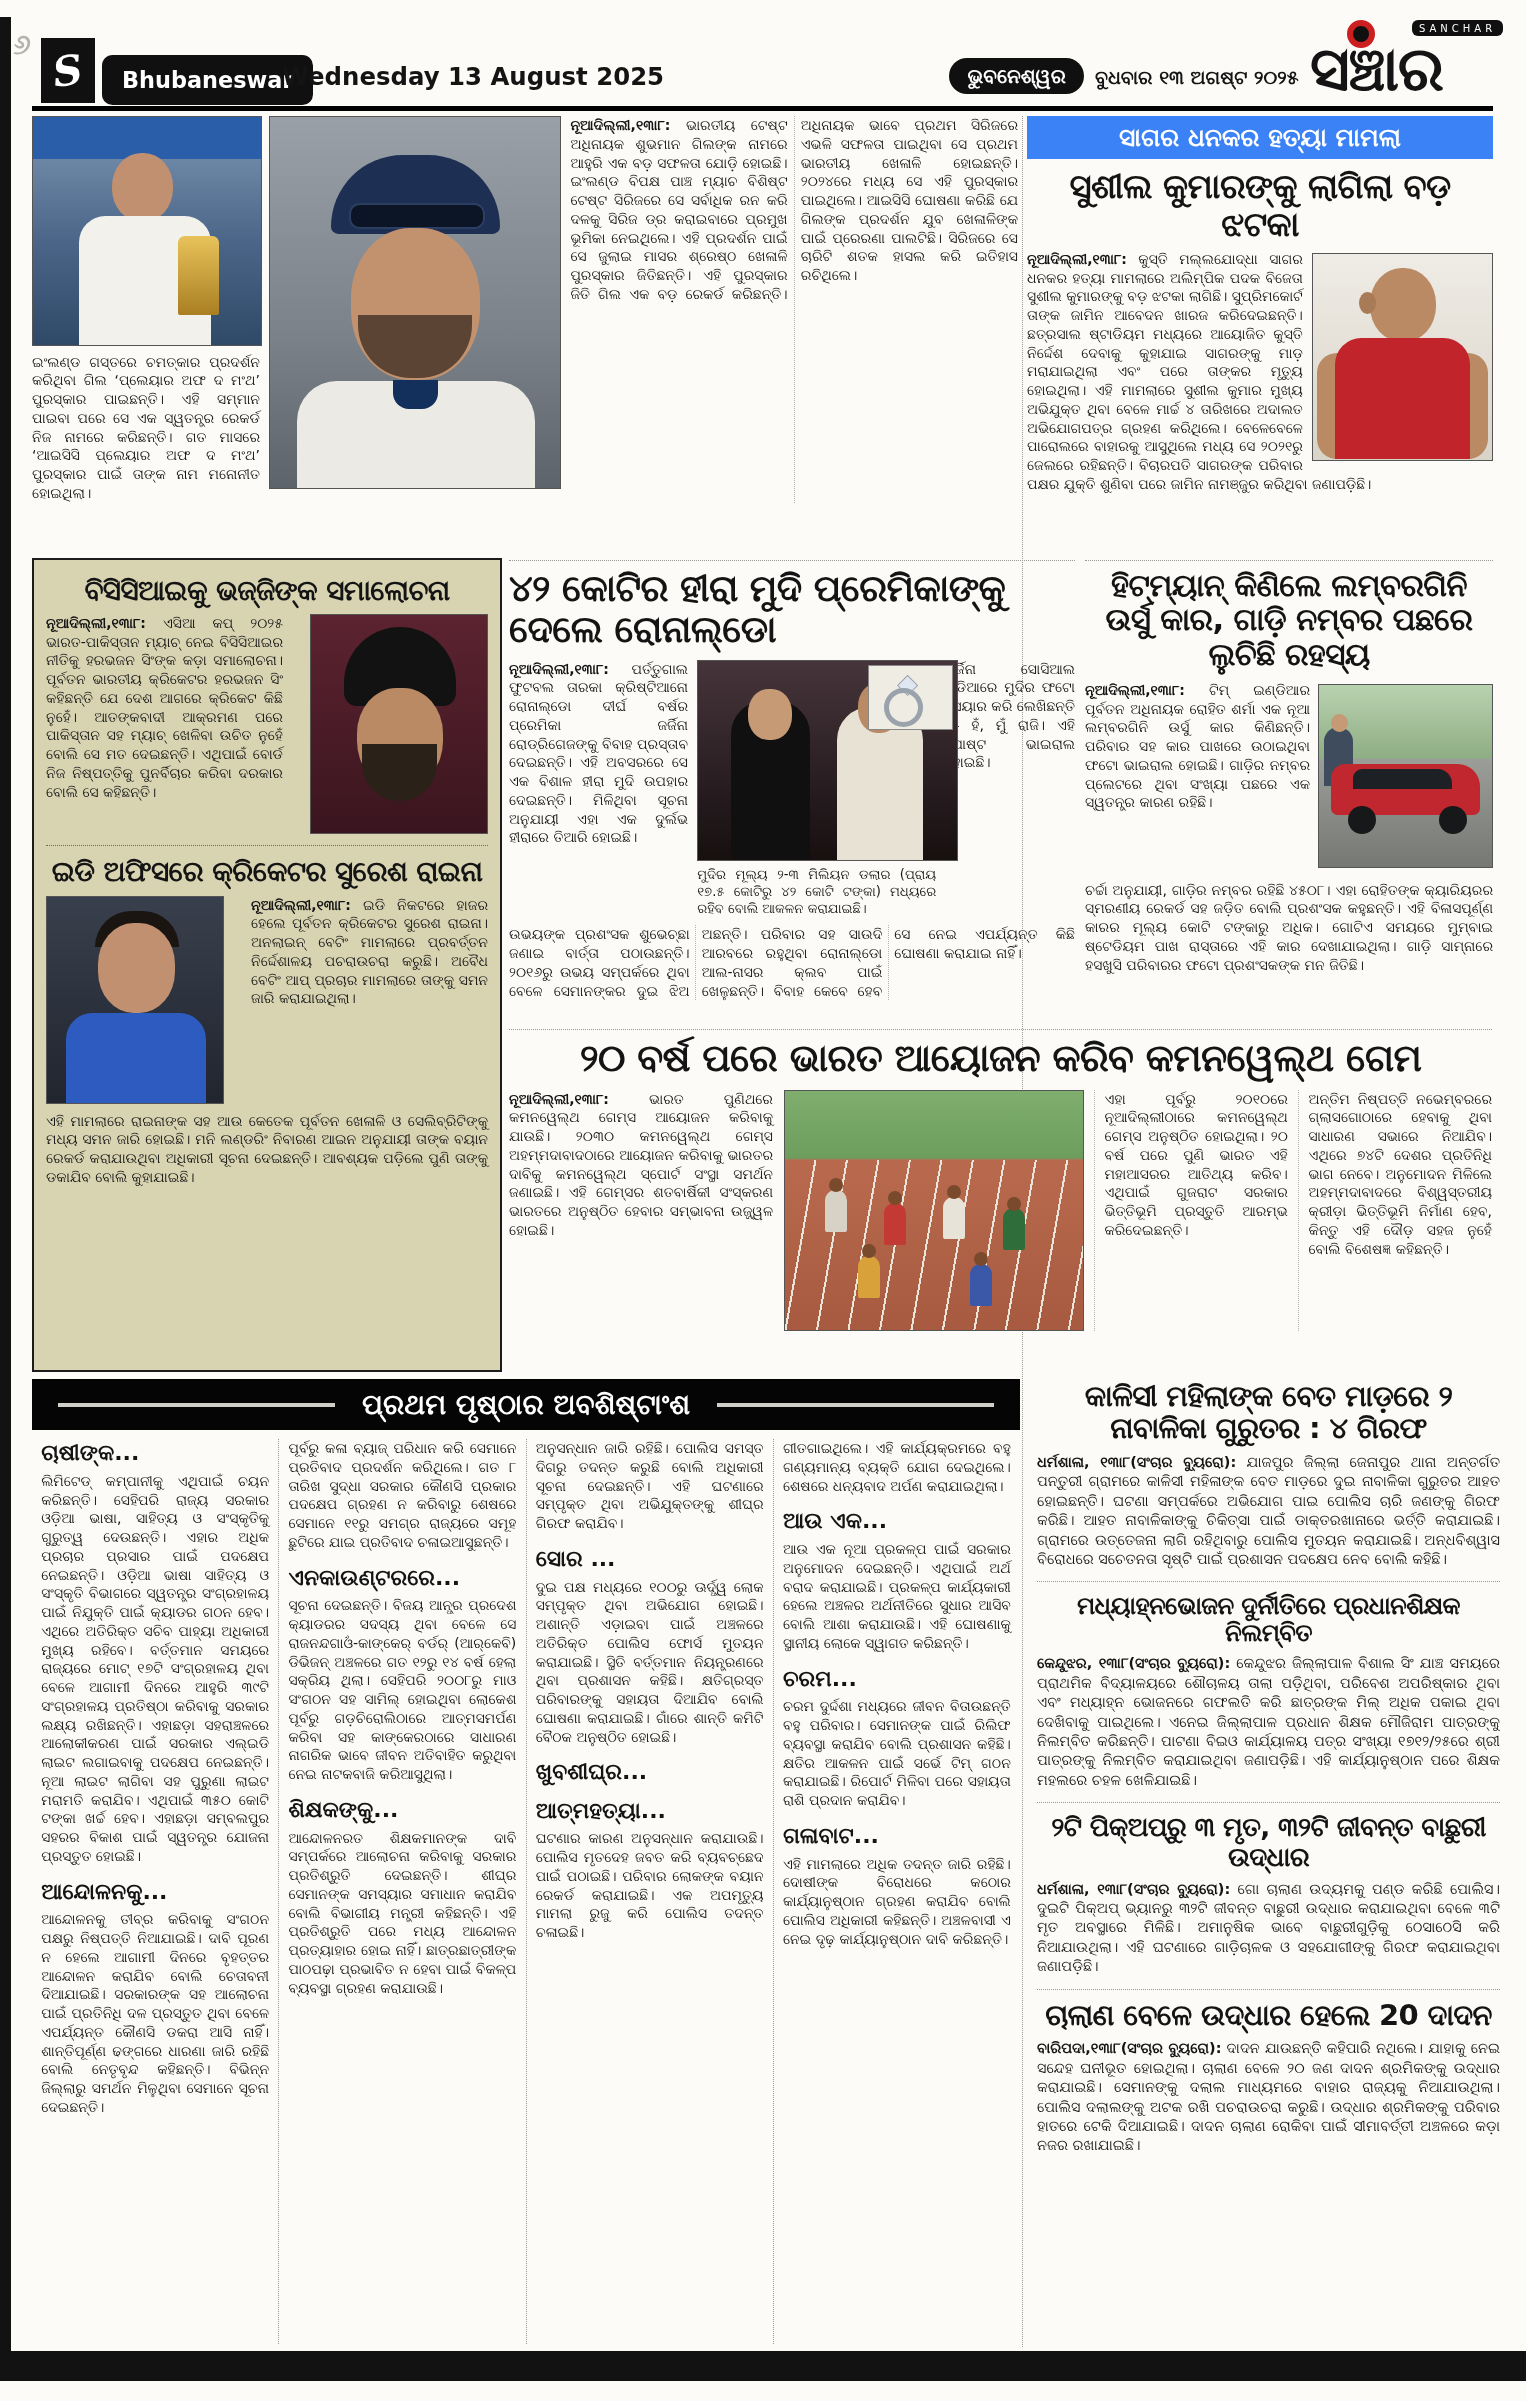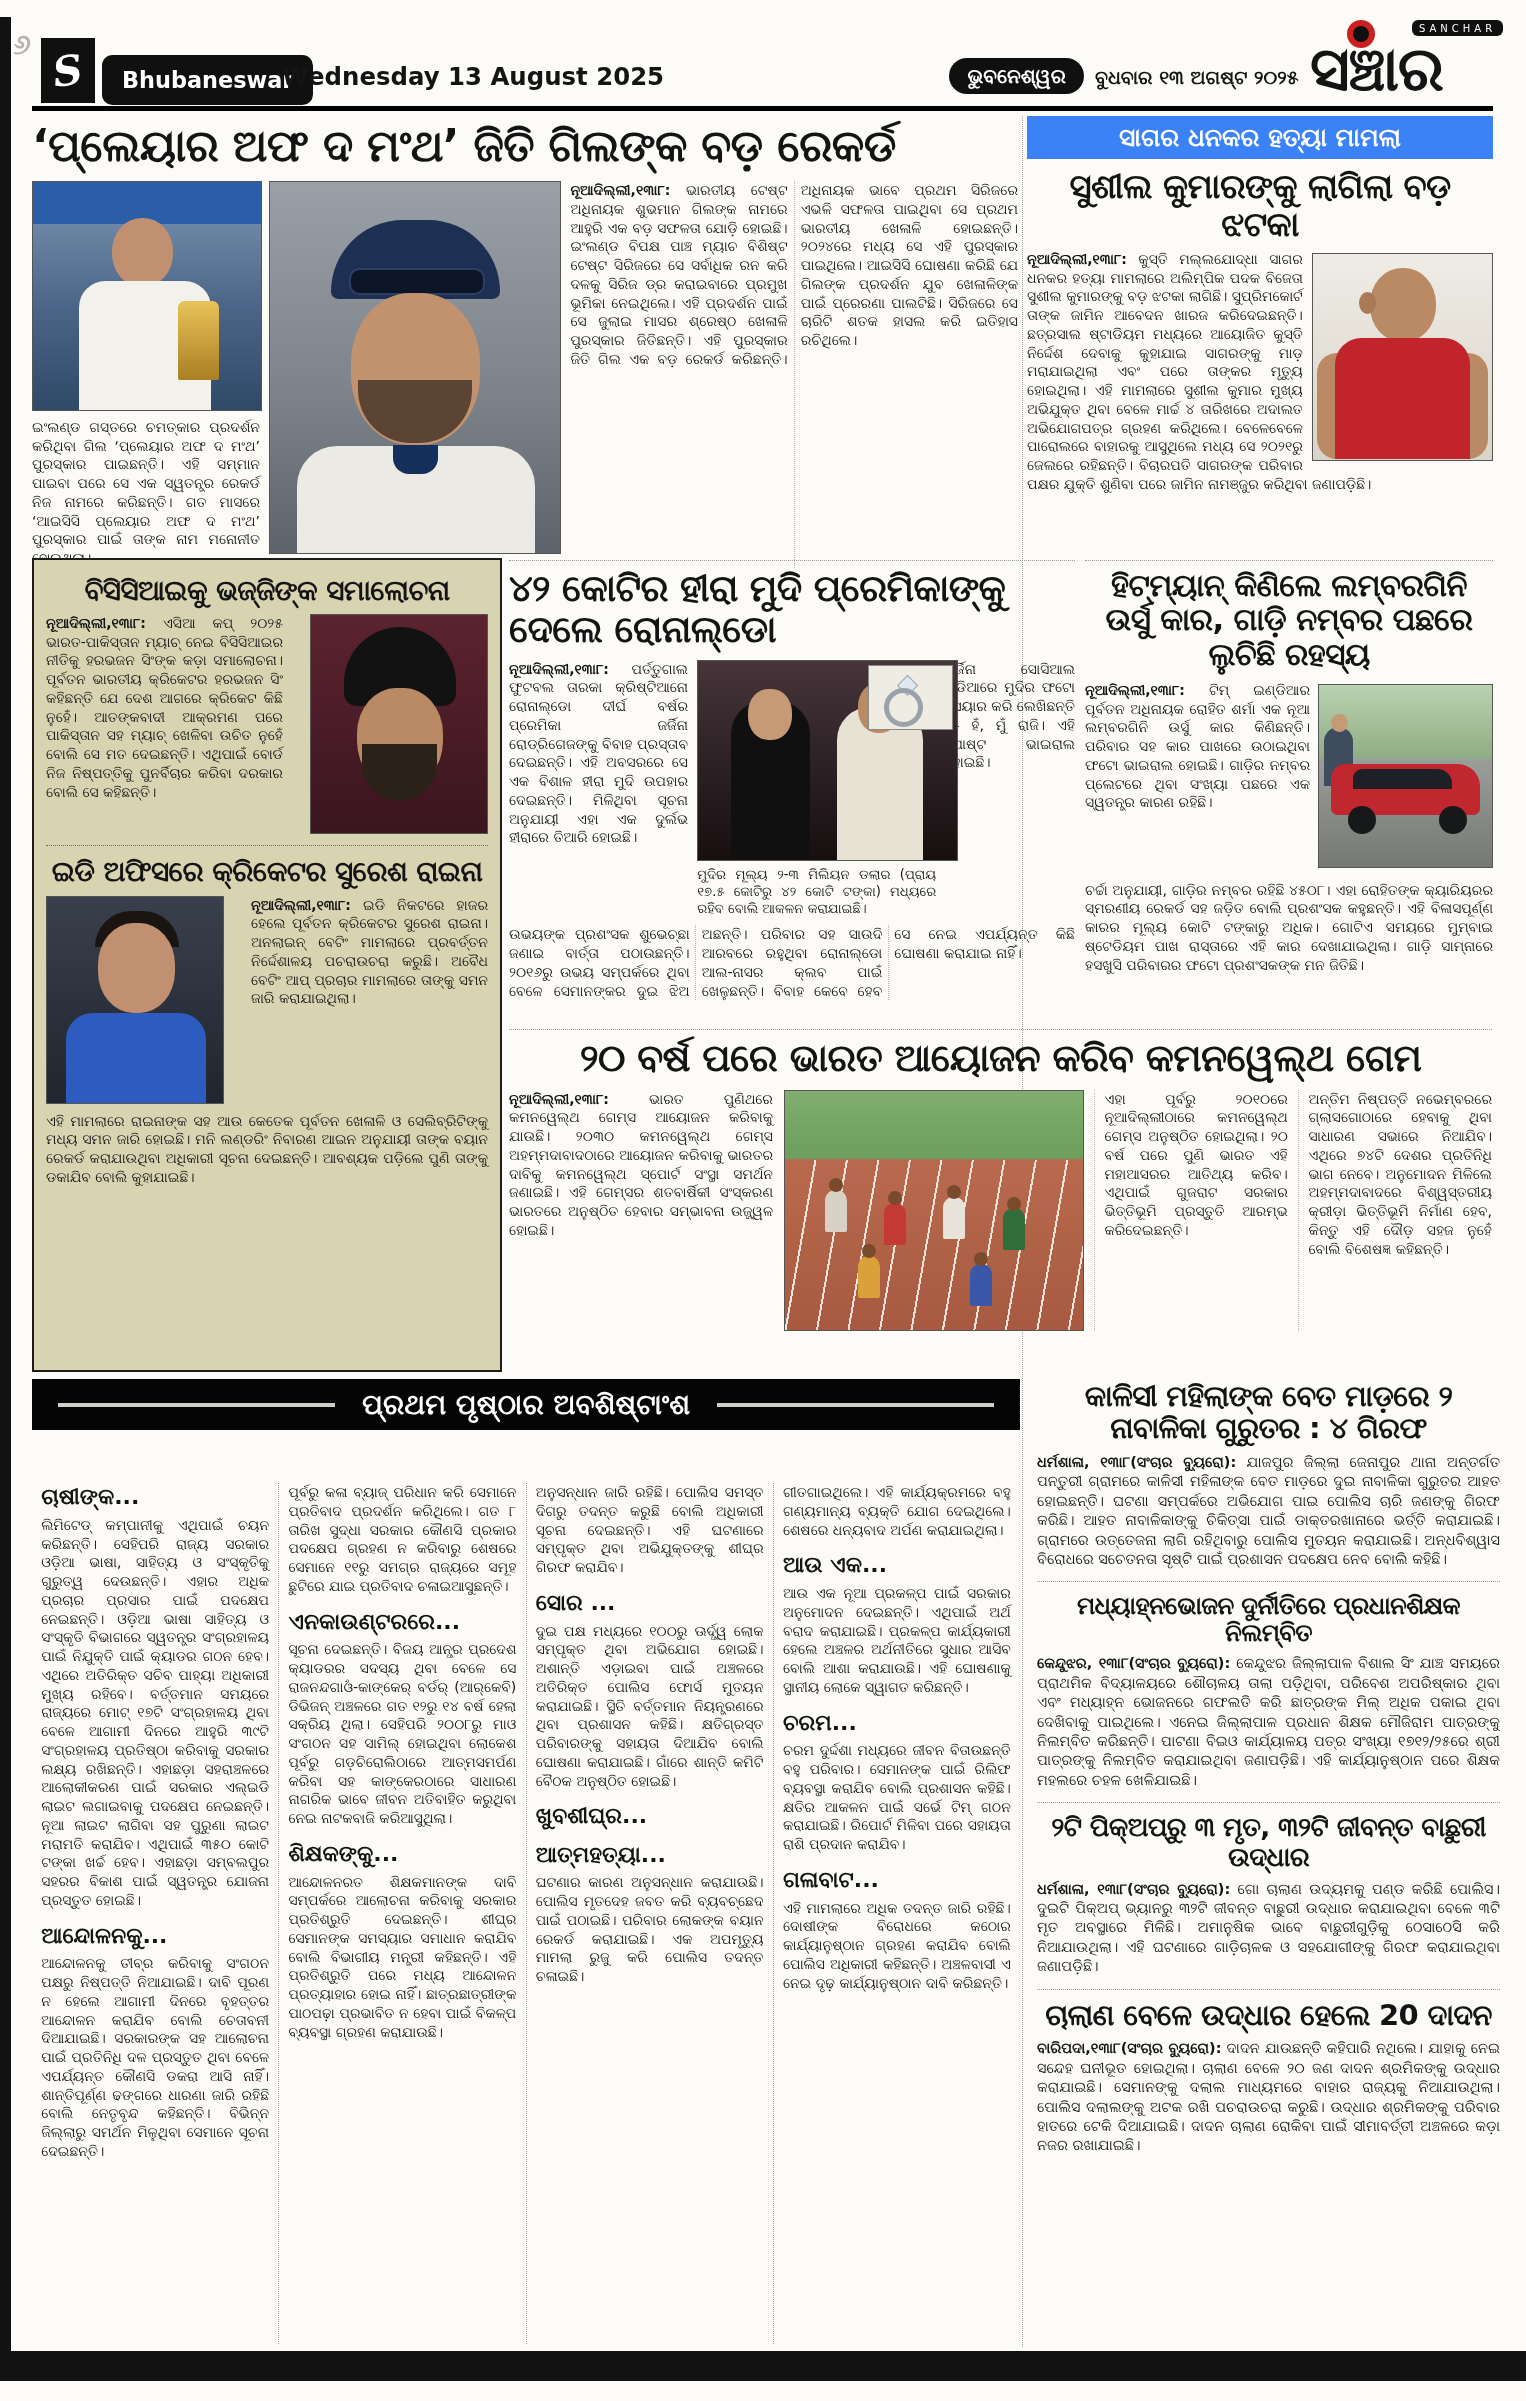--- a/index.html
+++ b/index.html
@@ -114,21 +114,21 @@
      background:repeating-linear-gradient(100deg,transparent 0 29px,#e9e5da 29px 31px);}
   .runner{position:absolute;width:22.4px;height:42px;border-radius:10.6px 10.6px 2.6px 2.6px;}
   .run-head{position:absolute;width:14.5px;height:14.5px;border-radius:50%;background:#7a4a2c;}
   .cwg-colB,.cwg-colC{flex:1;border-left:0.7px dotted #b5b5ae;padding-left:9.2px;}
   
   .banner{left:32px;top:1379px;width:988px;height:51px;background:#050505;display:flex;align-items:center;justify-content:center;}
   .banner-line{position:absolute;top:24.4px;height:3.3px;background:#cfcfc8;width:277px;}
   .banner-text{color:#fff;font-size:28px;font-weight:800;background:#050505;padding:0 20px;z-index:2;}
   
   .cont{left:32px;top:1439px;width:988px;height:905px;display:flex;overflow:hidden;}
-  .cont-col{flex:1;padding:0 9.2px;font-size:14px;margin-top:44px;}
+  .cont-col{flex:1;padding:0 9.2px;font-size:14px;}
   .cont-col + .cont-col{border-left:1.3px dotted #9a9a94;}
   .sub-hl{font-size:22px;font-weight:800;margin:13.2px 0 6.6px 0;}
   .sub-hl.first{margin-top:1.3px;}
   .cont .body-t{font-size:14px;}
   
   .reg{left:1029px;top:1376px;width:463px;height:969px;padding-left:8px;overflow:hidden;}
   .reg .hl{text-align:center;}
   .reg .body-t{font-size:14.5px;}
   .reg-a .hl{font-size:29px;margin:4px 0 8px 0;}
   .reg-b .hl{font-size:24.4px;margin:4px 0 8px 0;}
@@ -154,21 +154,20 @@
   <div class="abs date-or">ବୁଧବାର ୧୩ ଅଗଷ୍ଟ ୨୦୨୫</div>
   <div class="abs masthead">
     <div class="m-label">SANCHAR</div>
     <div class="m-ring"></div>
     <div class="m-big">ସଞ୍ଚାର</div>
   </div>
   <div class="abs toprule"></div>
   <div class="abs vsep1"></div>
 
   <div class="sect gill">
-    <div class="hl">‘ପ୍ଲେୟାର ଅଫ ଦ ମଂଥ’ ଜିତି ଗିଲଙ୍କ ବଡ଼ ରେକର୍ଡ</div>
     <div class="gill-row">
       <div class="gill-colA">
         <div class="ph gill-ph1">
           <div class="gp1-band"></div>
           <div class="gp1-head"></div>
           <div class="gp1-body"></div>
           <div class="gp1-cup"></div>
         </div>
         <div class="body-t">ଇଂଲଣ୍ଡ ଗସ୍ତରେ ଚମତ୍କାର ପ୍ରଦର୍ଶନ କରିଥିବା ଗିଲ ‘ପ୍ଲେୟାର ଅଫ ଦ ମଂଥ’ ପୁରସ୍କାର ପାଇଛନ୍ତି। ଏହି ସମ୍ମାନ ପାଇବା ପରେ ସେ ଏକ ସ୍ୱତନ୍ତ୍ର ରେକର୍ଡ ନିଜ ନାମରେ କରିଛନ୍ତି। ଗତ ମାସରେ ‘ଆଇସିସି ପ୍ଲେୟାର ଅଫ ଦ ମଂଥ’ ପୁରସ୍କାର ପାଇଁ ତାଙ୍କ ନାମ ମନୋନୀତ ହୋଇଥିଲା।</div>
       </div>

